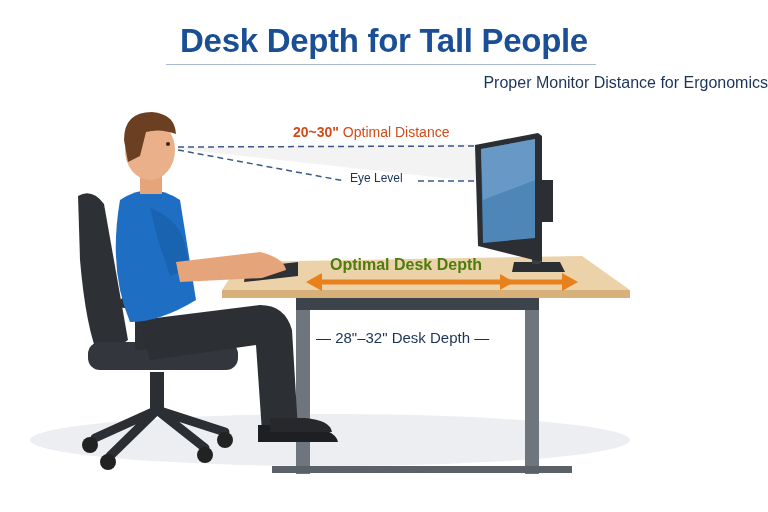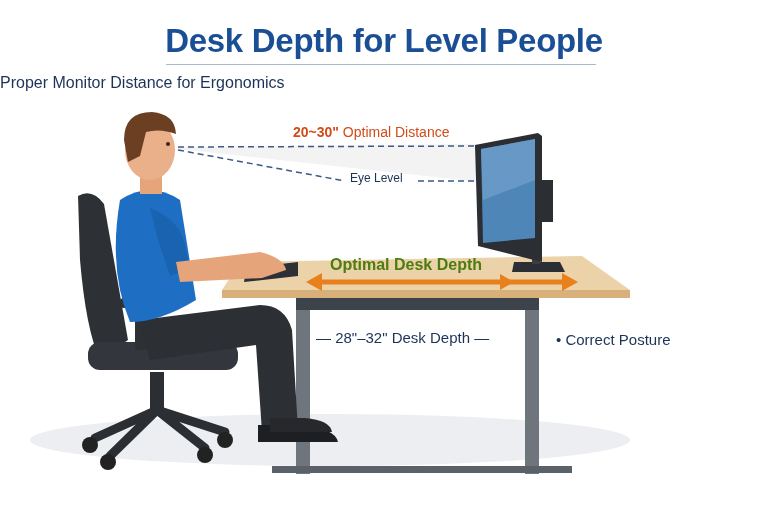--- a/index.html
+++ b/index.html
@@ -1,20 +1,20 @@
 <!DOCTYPE html>
 <html><head>
 <meta charset="utf-8">
 <style>
   html, body { margin:0; padding:0; background:#ffffff; }
   body { width:768px; height:512px; position:relative; overflow:hidden; font-family:"Liberation Sans", "DejaVu Sans", sans-serif; }
   .abs { position:absolute; }
   .title { left:0; width:768px; top:22px; text-align:center; font-size:33px; font-weight:bold; color:#1b4f95; letter-spacing:-0.3px; }
   .rule { left:166px; width:430px; top:64px; height:1px; background:#a8b8cf; }
-  .subtitle { left:0; width:768px; top:74px; text-align:left; font-size:16px; color:#1c3358; }
+  .subtitle { left:0; width:768px; top:74px; text-align:right; font-size:16px; color:#1c3358; }
   .lbl-view { left:293px; top:124px; font-size:14px; color:#d24b1a; white-space:nowrap; }
   .lbl-view b { font-weight:bold; }
   .lbl-eye { left:350px; top:171px; font-size:12px; color:#1c3358; white-space:nowrap; }
   .lbl-optimal { left:330px; top:256px; font-size:16px; font-weight:bold; color:#4d7c0f; white-space:nowrap; }
   .lbl-depth { left:316px; top:329px; font-size:15px; color:#1c3358; white-space:nowrap; }
   .bullets { left:556px; top:327px; font-size:15px; color:#1c3358; line-height:26px; }
   .bullets div { white-space:nowrap; }
   svg.scene { position:absolute; left:0; top:0; }
 </style>
 </head>
@@ -84,30 +84,26 @@
   </g>
 
   <g>
     <line x1="318" y1="282" x2="568" y2="282" stroke="#e8801c" stroke-width="5"></line>
     <polygon points="306,282 322,273 322,291" fill="#e8801c"></polygon>
     <polygon points="578,282 562,273 562,291" fill="#e8801c"></polygon>
     <polygon points="514,282 500,274 500,290" fill="#e8801c"></polygon>
   </g>
 </svg>
 
-<div class="abs title">Desk Depth for Level People</div>
+<div class="abs title">Desk Depth for Tall People</div>
 <div class="abs rule"></div>
 <div class="abs subtitle">Proper Monitor Distance for Ergonomics</div>
 
 <div class="abs lbl-view">
   <b>20~30"</b>
   <span>Optimal Distance</span>
 </div>
 <div class="abs lbl-eye">Eye Level</div>
 <div class="abs lbl-optimal">Optimal Desk Depth</div>
 <div class="abs lbl-depth">— 28"–32" Desk Depth —</div>
 
 <div class="abs bullets">
-  <div>
-    <span>•</span>
-    <span>Correct Posture</span>
-  </div>
 </div>
 
 </body></html>

